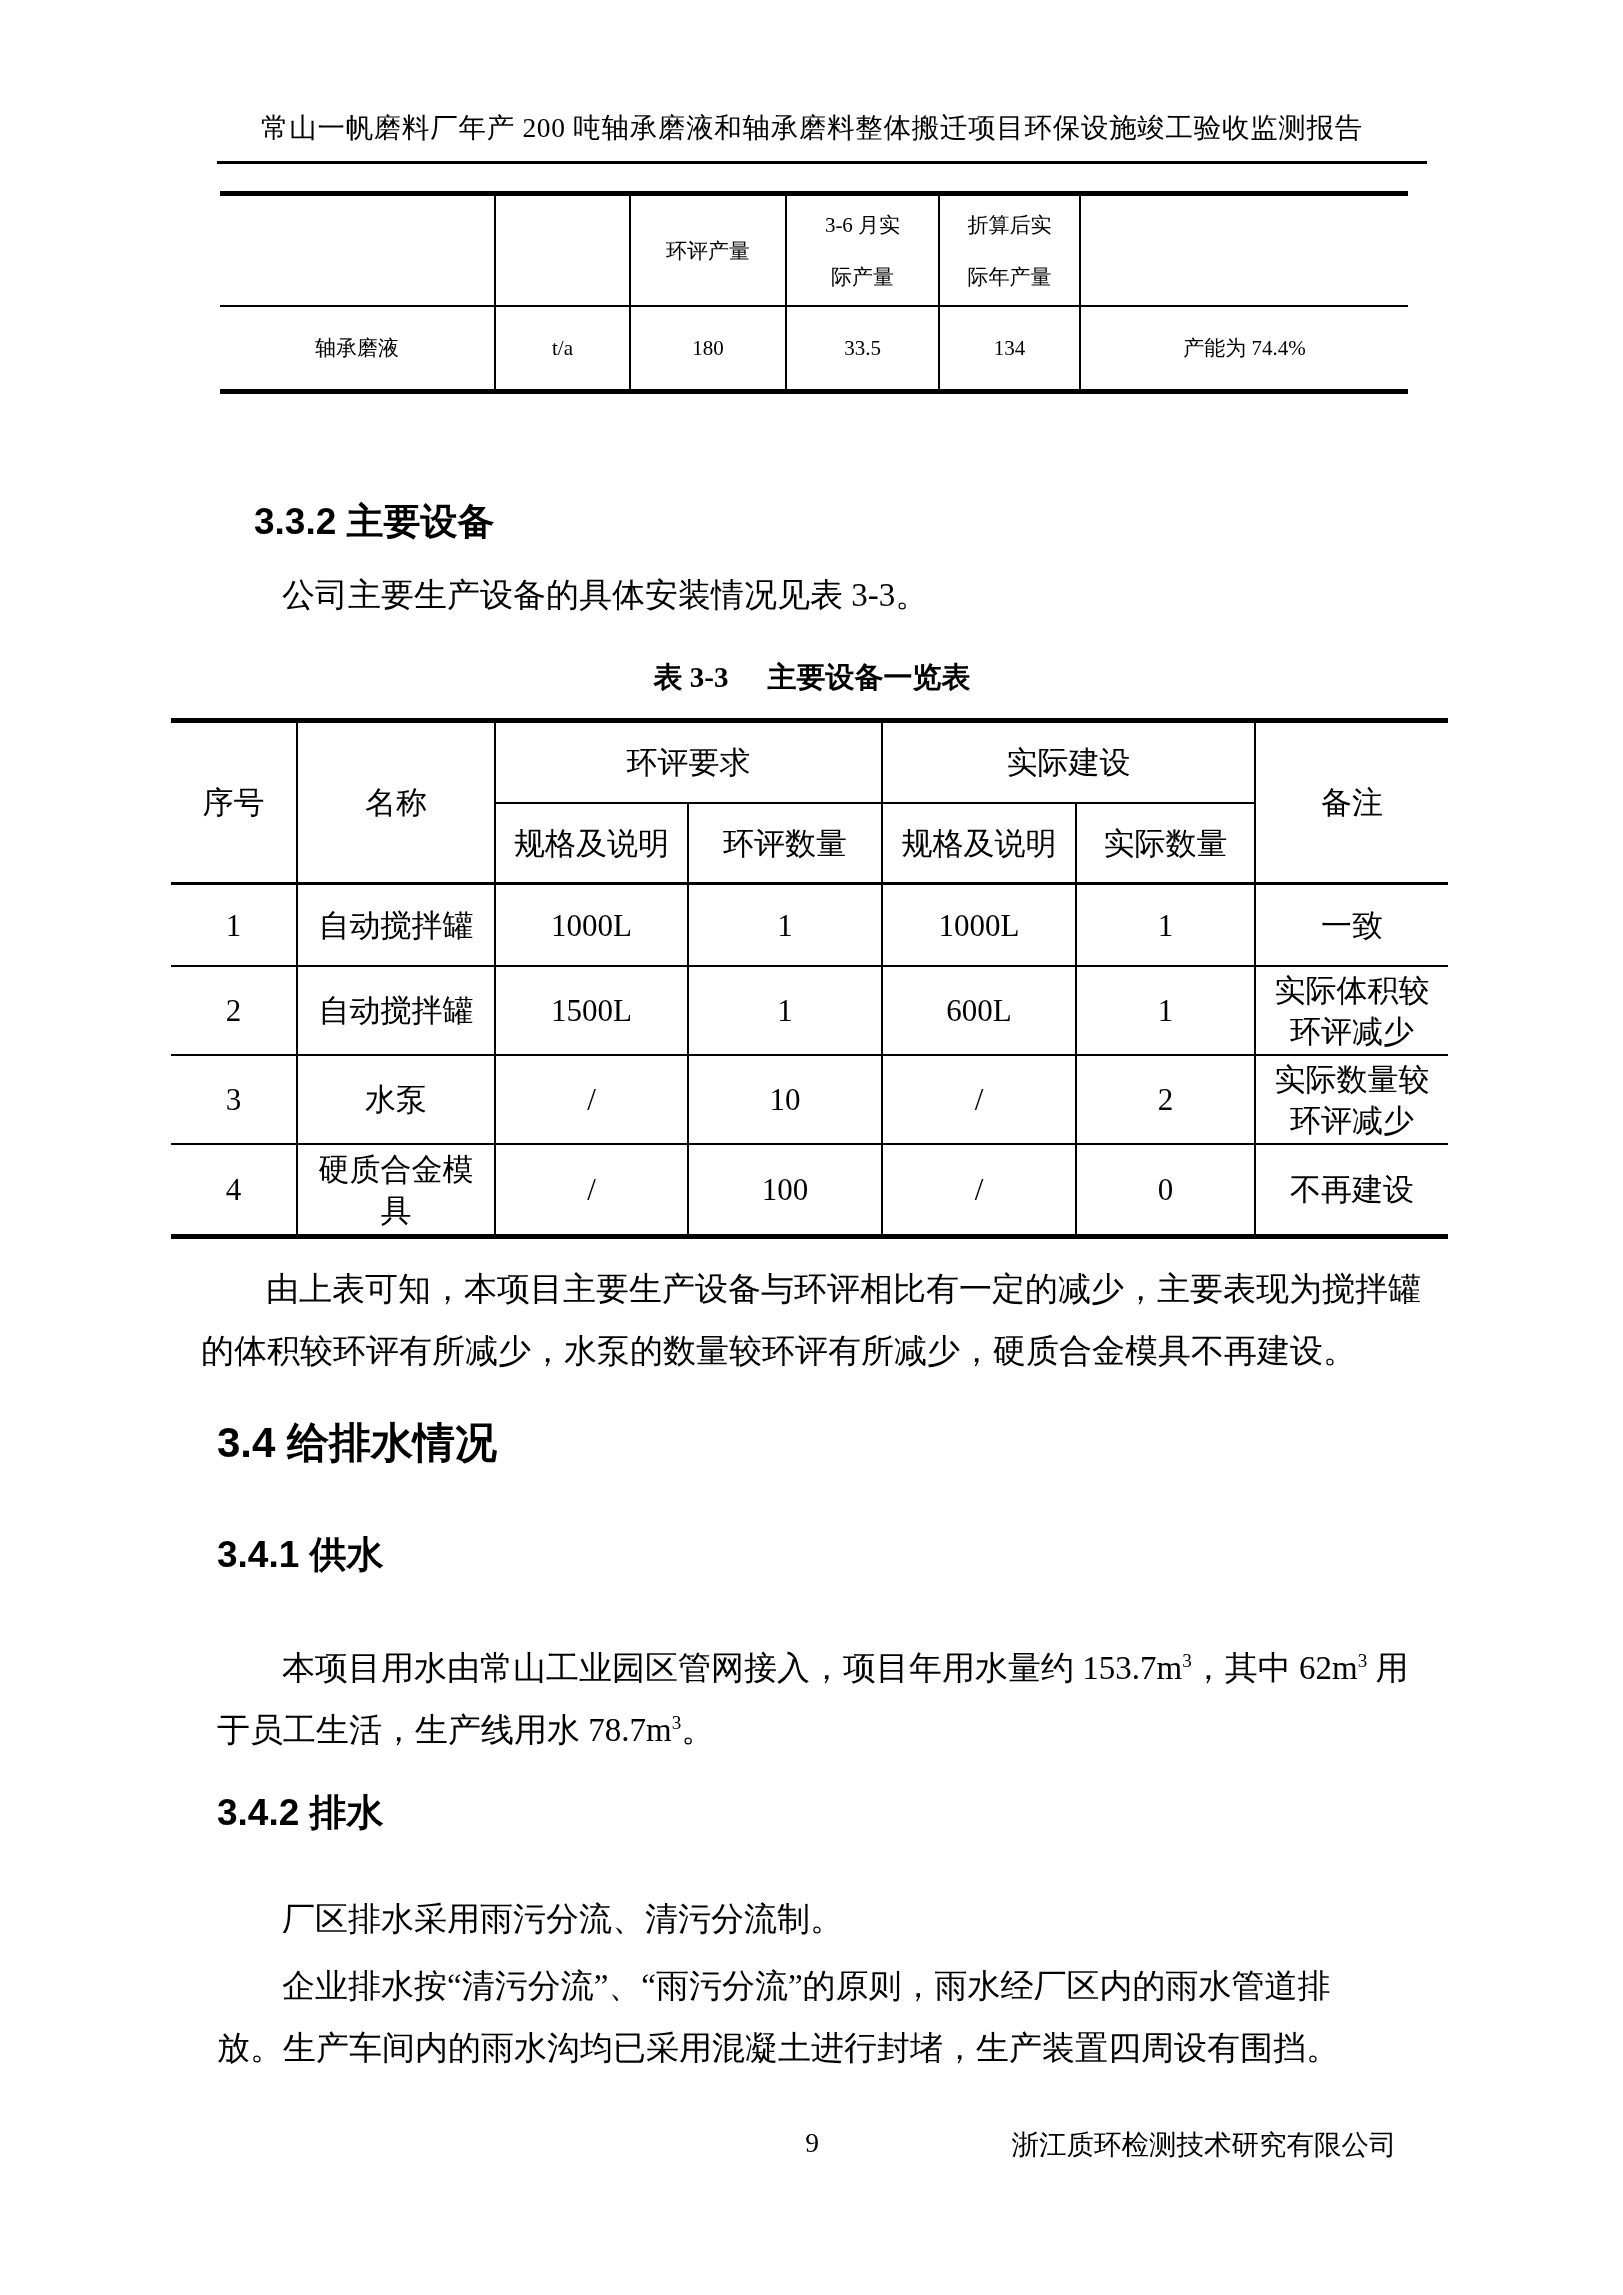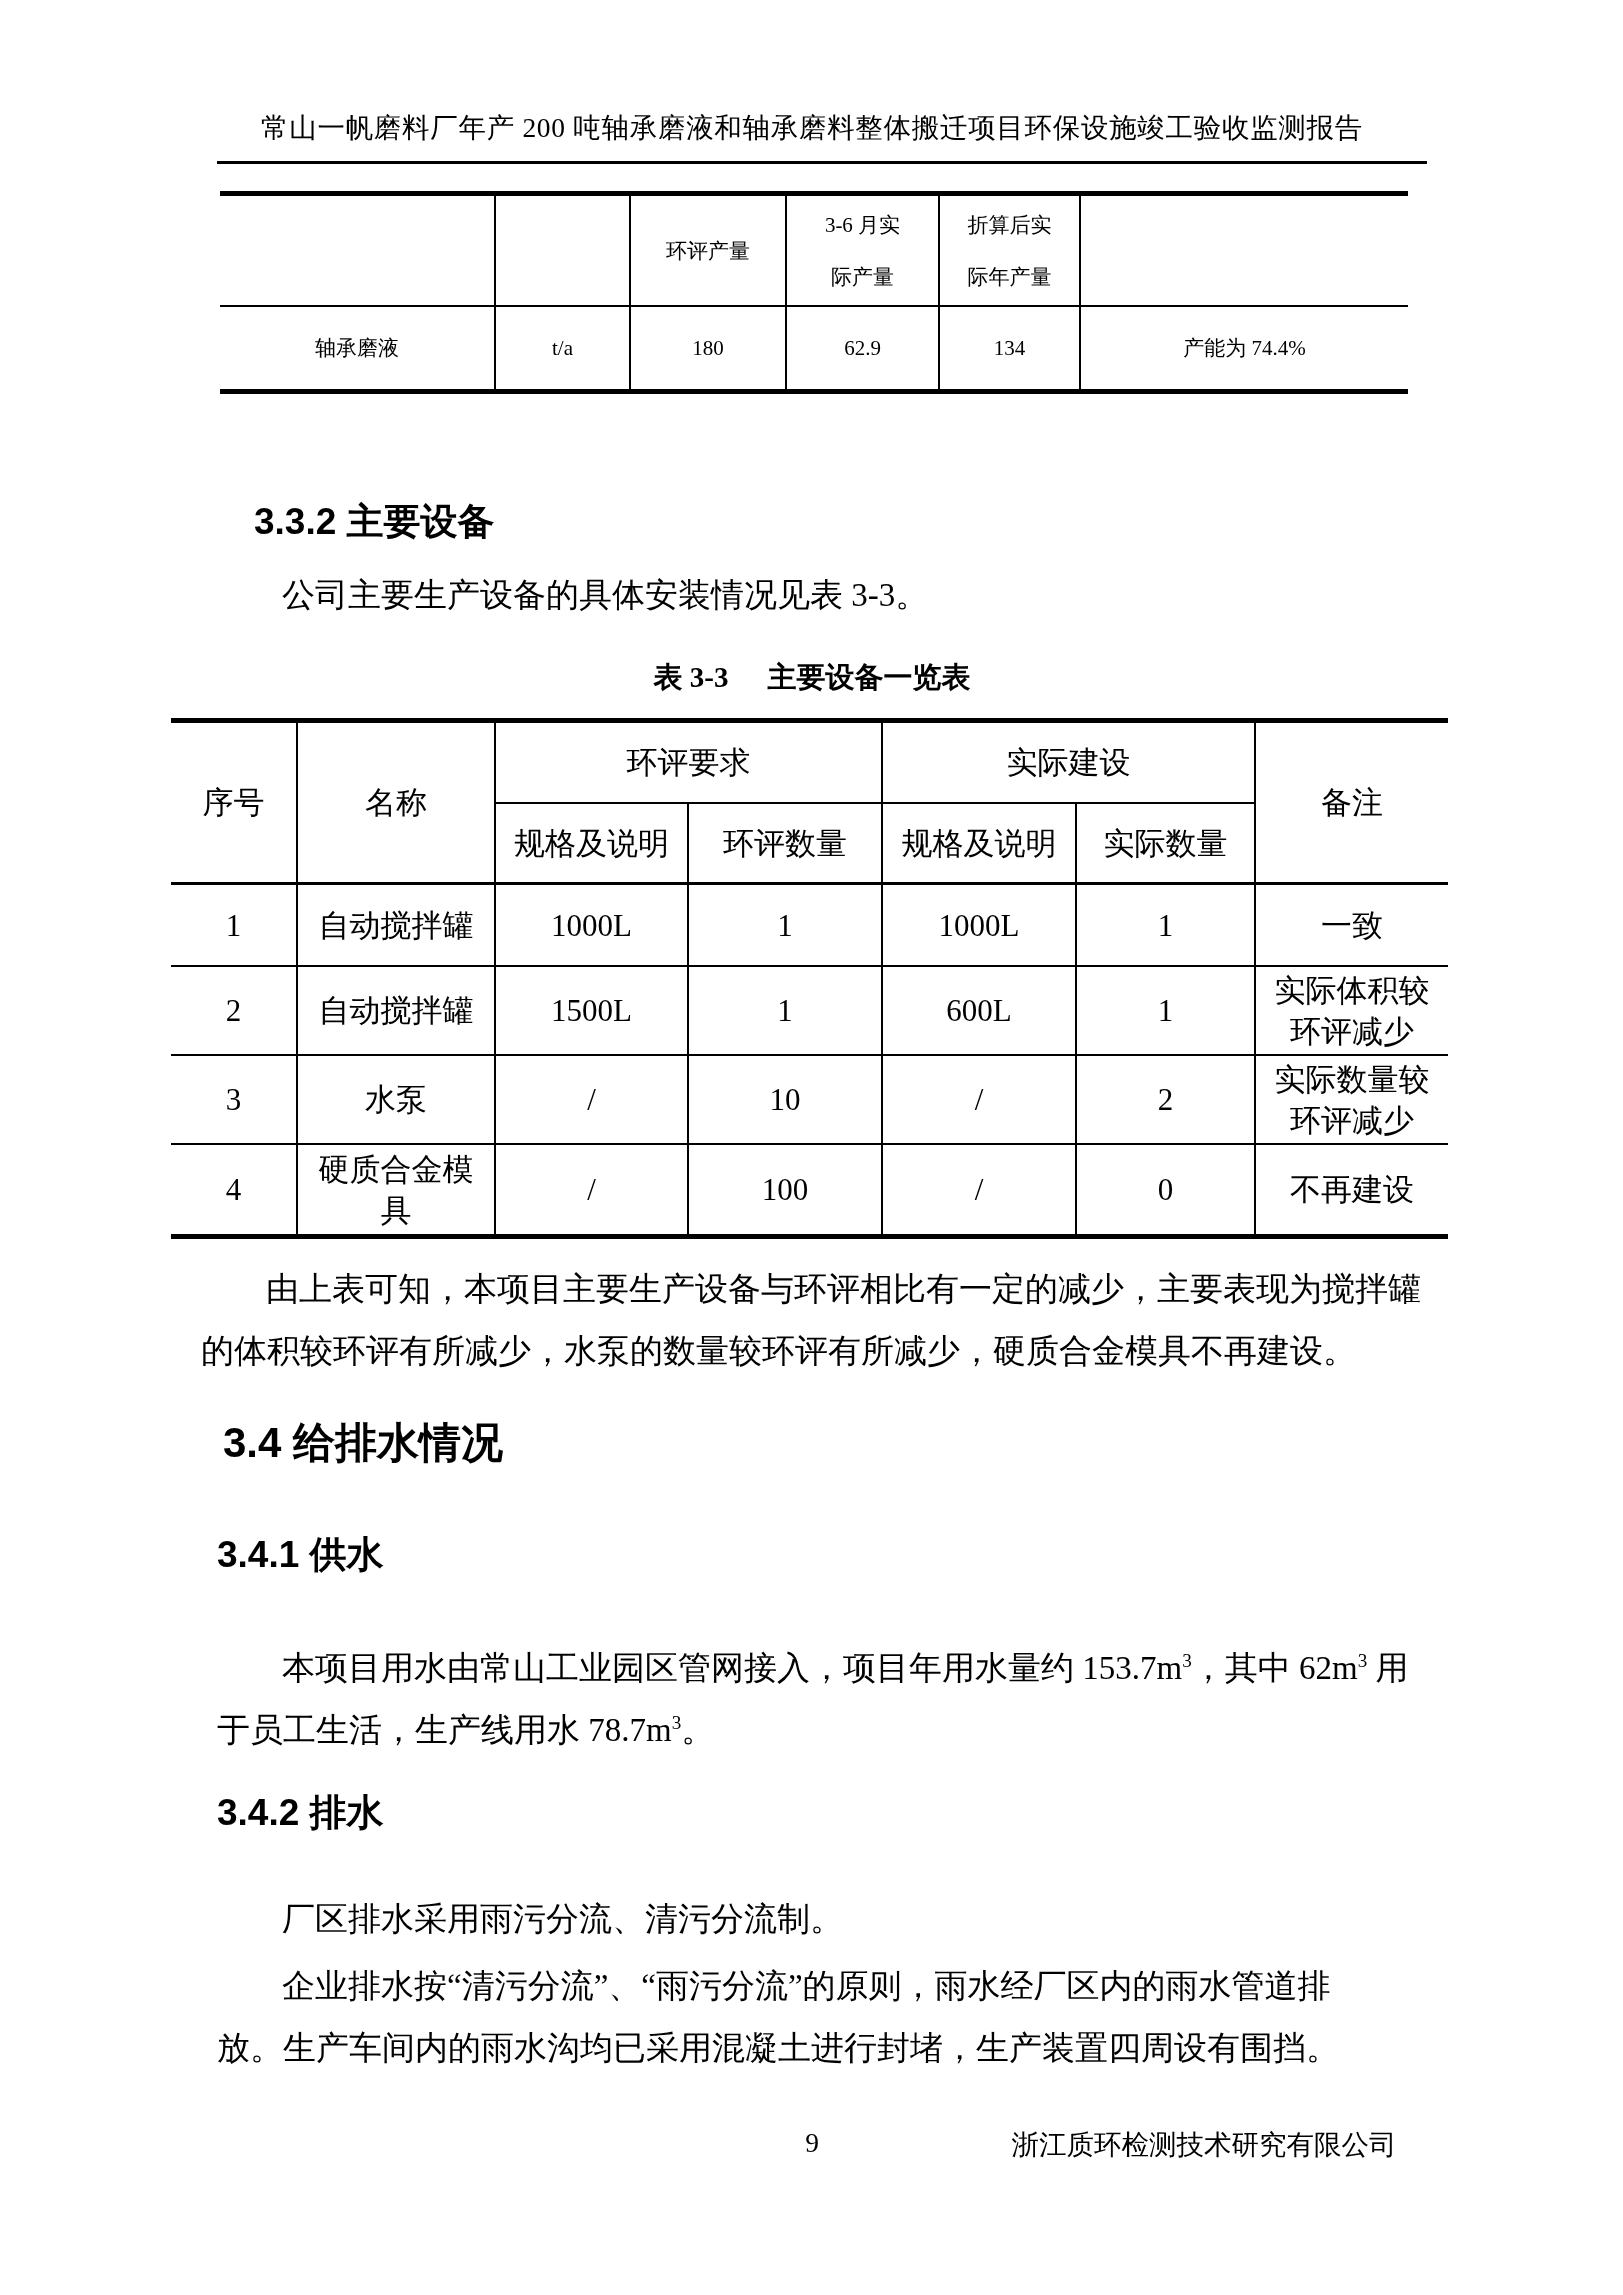--- a/index.html
+++ b/index.html
@@ -19,21 +19,21 @@
   .t1 td{vertical-align:middle;padding:0;}
   .t1 tr.hdr td{border-bottom:2.6px solid #000;}
   .t1 td.vr{border-right:2px solid #000;}
   .t1 tr.hdr td{height:109px;}
   .t1 tr.dat td{height:82px;}
 
   
   .h3{font-family:"Liberation Sans","DejaVu Sans",sans-serif;font-weight:bold;
       font-size:37px;white-space:nowrap;}
   .h2{font-family:"Liberation Sans","DejaVu Sans",sans-serif;font-weight:bold;
-      font-size:42px;white-space:nowrap;margin-left:6px;}
+      font-size:42px;white-space:nowrap;}
 
   .body-text{font-size:33px;line-height:62px;white-space:nowrap;}
   .indent{padding-left:65px;}
 
   .caption{top:658px;left:217px;width:1190px;text-align:center;
            font-weight:bold;font-size:29px;white-space:nowrap;}
   .caption .gap{display:inline-block;width:39px;}
 
   
   .t2{top:718px;left:171px;width:1275px;border-collapse:collapse;table-layout:fixed;
@@ -85,21 +85,21 @@
       <td class="vr">
         <div>折算后实</div>
         <div>际年产量</div>
       </td>
       <td></td>
     </tr>
     <tr class="dat">
       <td class="vr">轴承磨液</td>
       <td class="vr">t/a</td>
       <td class="vr">180</td>
-      <td class="vr">62.9</td>
+      <td class="vr">33.5</td>
       <td class="vr">134</td>
       <td>产能为 74.4%</td>
     </tr>
   </tbody>
     </table>
 
   <div class="abs h3" style="top:497px;left:230px;margin-left:24px;">3.3.2 主要设备</div>
 
   <div class="abs body-text" style="top:564px;left:217px;width:1190px;">
     <div class="indent">公司主要生产设备的具体安装情况见表 3-3。</div>

